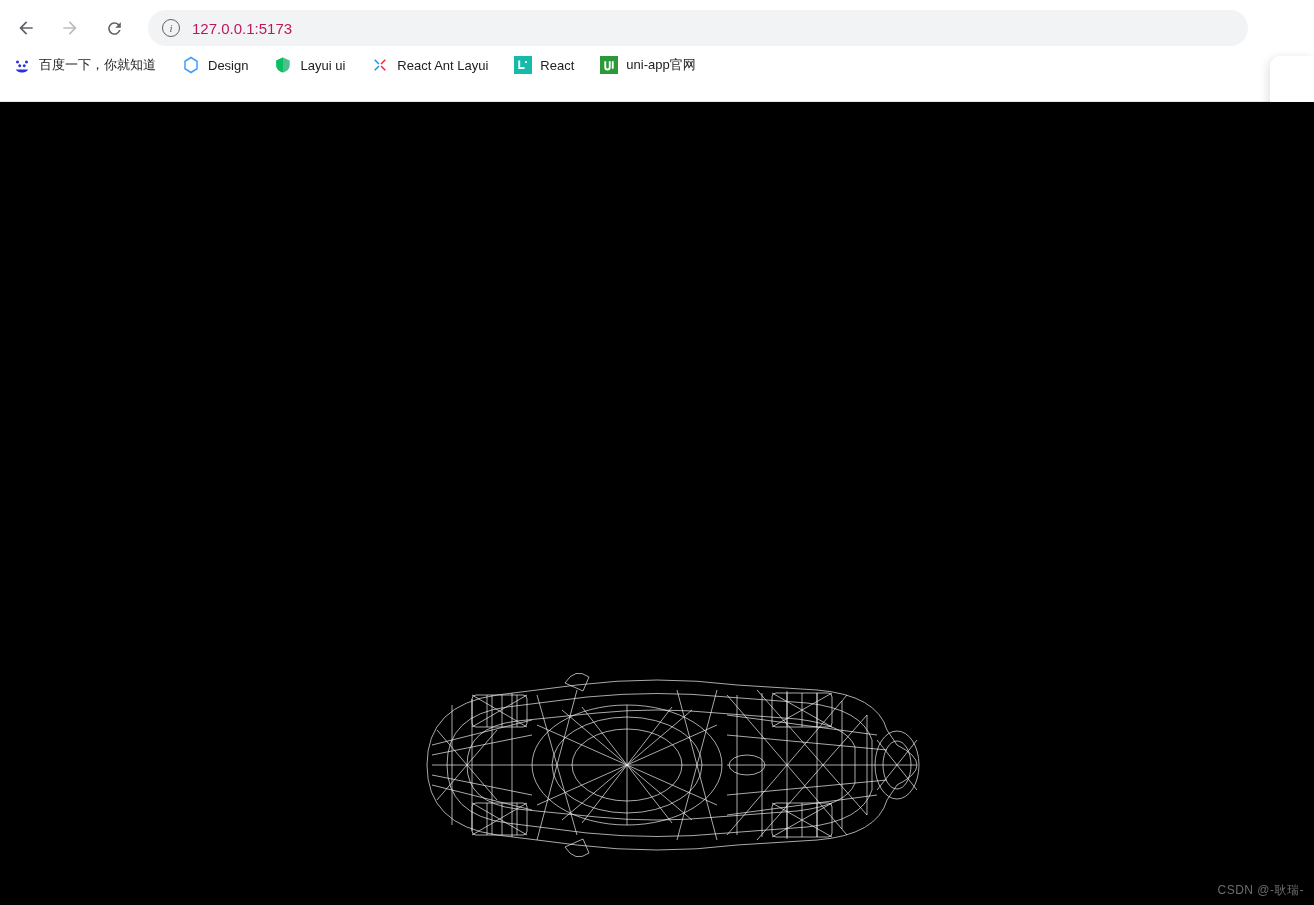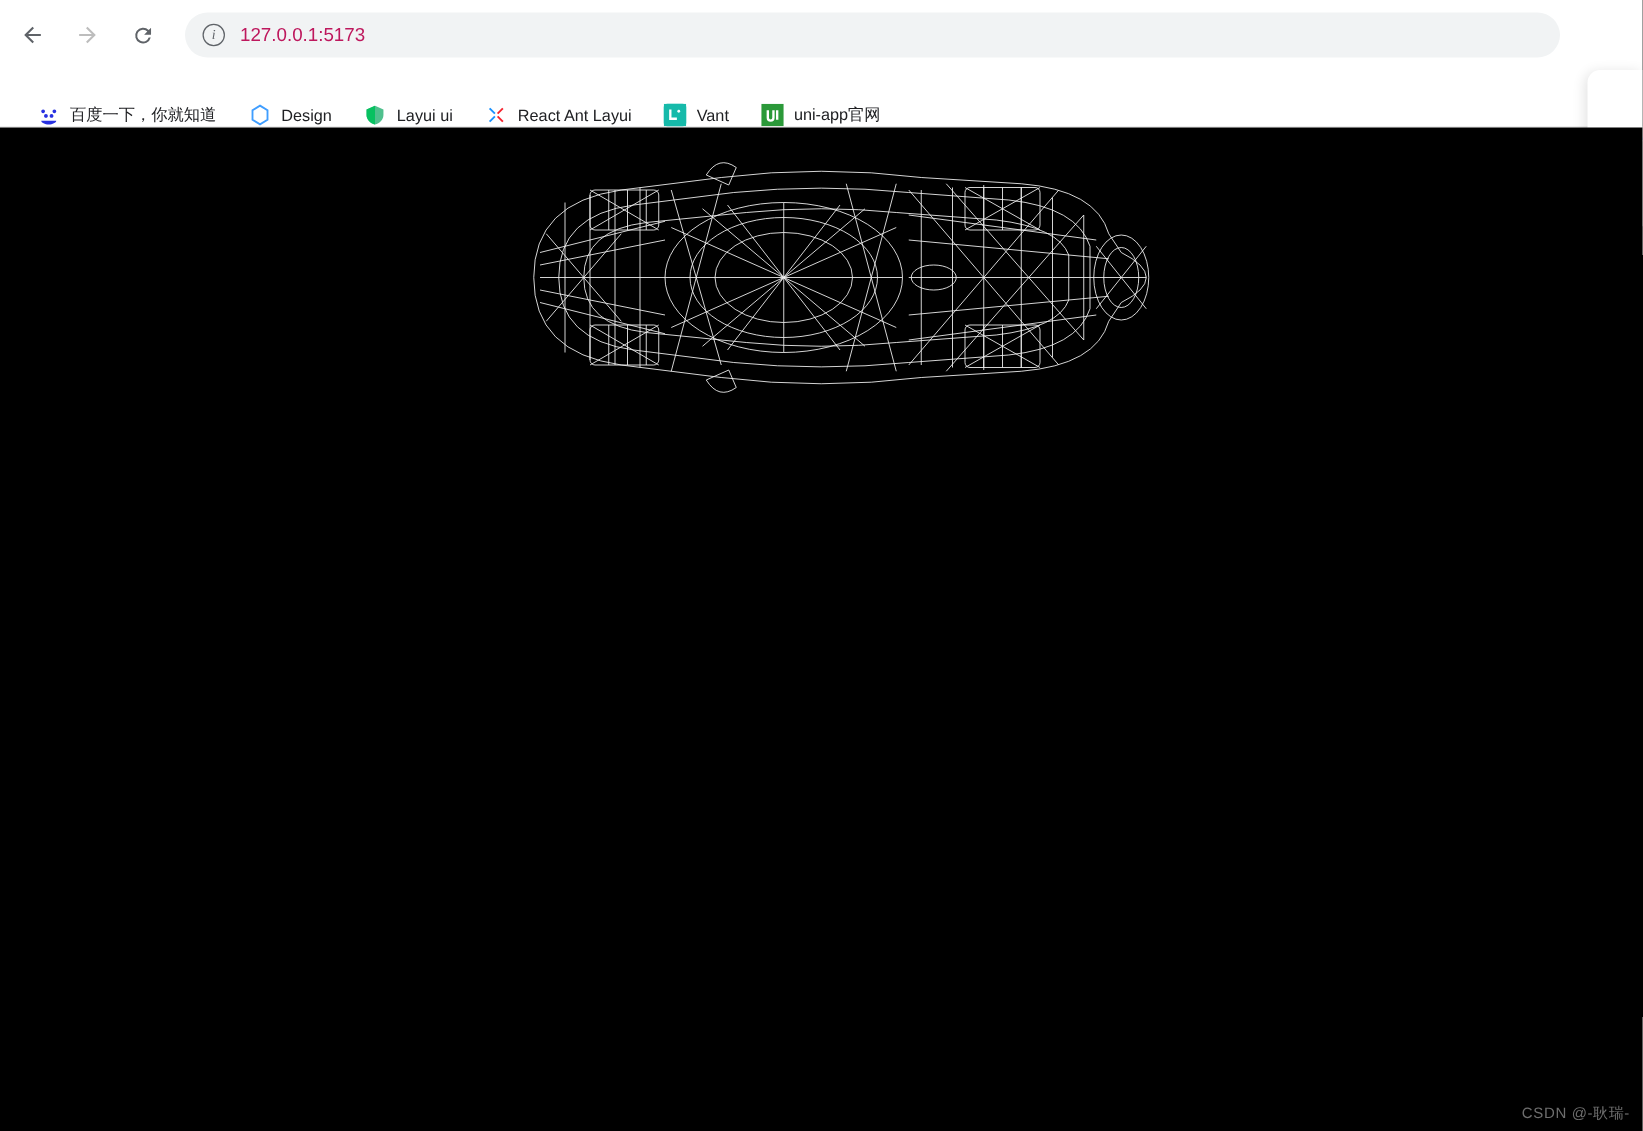--- a/index.html
+++ b/index.html
@@ -55,22 +55,22 @@
       font-family: Georgia, serif;
       font-style: italic;
     }
     .url-text {
       color: #be185d;
       font-size: 15px;
     }
     .bookmarks-bar {
       height: 46px;
       display: flex;
-      align-items: flex-end;
-      padding: 0 30px;
+      align-items: flex-start;
+      padding: 0 13px;
       gap: 26px;
       background: #fff;
       border-bottom: 1px solid #e8e8e8;
     }
     .bookmark {
       display: flex;
       align-items: center;
       gap: 8px;
       font-size: 13px;
       color: #202124;
@@ -84,21 +84,21 @@
       justify-content: center;
       font-size: 16px;
       border-radius: 3px;
     }
     .viewport {
       width: 100%;
       height: calc(905px - 102px);
       background: #000;
       position: relative;
       display: flex;
-      align-items: flex-start;
+      align-items: flex-end;
       justify-content: center;
     }
     .wireframe-car { position: relative; top: -10px; }
     .side-panel {
       position: absolute;
       right: 0;
       top: 56px;
       width: 44px;
       height: 125px;
       background: #fff;
@@ -193,21 +193,21 @@
     <span>React Ant Layui</span>
   </div>
   <div class="bookmark">
     <span class="bm-icon" style="background:#16BAAA;color:#fff;font-size:10px;font-weight:bold;">
       <svg width="18" height="18" viewBox="0 0 24 24">
           <rect width="24" height="24" fill="#16BAAA"></rect>
           <path d="M7 6v10h7" stroke="#fff" stroke-width="2.5" fill="none"></path>
           <circle cx="16" cy="8" r="1.5" fill="#fff"></circle>
         </svg>
     </span>
-    <span>Vant</span>
+    <span>React</span>
   </div>
   <div class="bookmark">
     <span class="bm-icon">
       <svg width="18" height="18" viewBox="0 0 24 24">
           <rect width="24" height="24" fill="#2B9939"></rect>
           <path d="M7 7v8a3 3 0 006 0V7M17 7v10" stroke="#fff" stroke-width="2.5" fill="none"></path>
         </svg>
     </span>
     <span>uni-app官网</span>
   </div>

